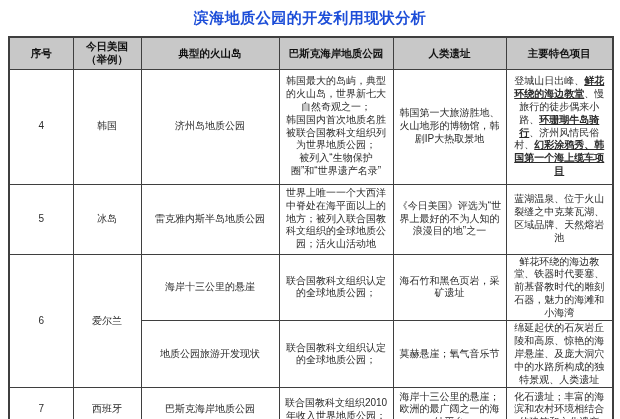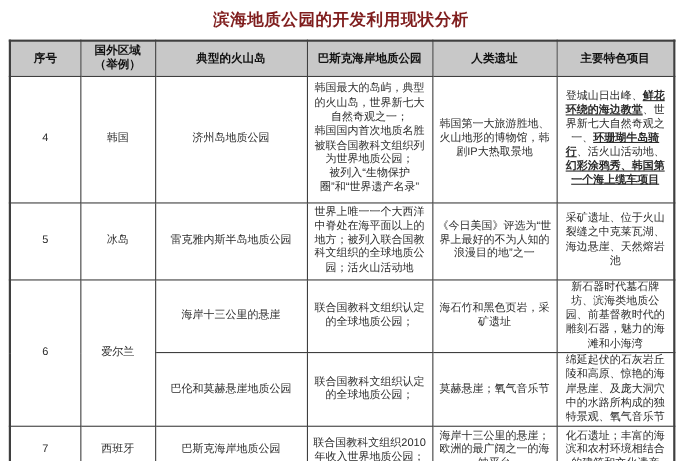--- a/index.html
+++ b/index.html
@@ -15,21 +15,21 @@
     position: relative;
     overflow: hidden;
     background: #ffffff;
   }
   .title {
     margin: 0;
     padding-top: 9px;
     text-align: center;
     font-size: 15px;
     font-weight: bold;
-    color: #7f1d1d;
+    color: #1d4ed8;
     letter-spacing: 0.5px;
   }
   table.tbl {
     border-collapse: collapse;
     table-layout: fixed;
     width: 604px;
     margin: 8px 0 0 8px;
     border: 2px solid #3f3f3f;
   }
   .tbl th, .tbl td {
@@ -70,62 +70,62 @@
       <col style="width:68px">
       <col style="width:138px">
       <col style="width:114px">
       <col style="width:113px">
       <col style="width:107px">
     </colgroup>
 
     <tbody>
         <tr class="hdr">
       <th>序号</th>
-      <th>国外区域
+      <th>今日美国
 （举例）</th>
       <th>典型的火山岛</th>
       <th>巴斯克海岸地质公园</th>
       <th>人类遗址</th>
       <th>主要特色项目</th>
     </tr>
 
     <tr class="r4">
       <td>4</td>
       <td>韩国</td>
       <td>济州岛地质公园</td>
       <td>韩国最大的岛屿，典型的火山岛，世界新七大自然奇观之一；
 韩国国内首次地质名胜被联合国教科文组织列为世界地质公园；
 被列入“生物保护圈”和“世界遗产名录”</td>
       <td>韩国第一大旅游胜地、火山地形的博物馆，韩剧IP大热取景地</td>
-      <td class="seg"><span class="seg">登城山日出峰、</span><span class="seg b">鲜花环绕的海边教堂</span><span class="seg">、世界新七大自然奇观之一、</span><span class="seg b">环珊瑚牛岛骑行</span><span class="seg">、活火山活动地、</span><span class="seg b">幻彩涂鸦秀、韩国第一个海上缆车项目</span></td>
+      <td class="seg"><span class="seg">登城山日出峰、</span><span class="seg b">鲜花环绕的海边教堂</span><span class="seg">、慢旅行的徒步偶来小路、</span><span class="seg b">环珊瑚牛岛骑行</span><span class="seg">、济州风情民俗村、</span><span class="seg b">幻彩涂鸦秀、韩国第一个海上缆车项目</span></td>
     </tr>
 
     <tr class="r5">
       <td>5</td>
       <td>冰岛</td>
       <td>雷克雅内斯半岛地质公园</td>
       <td>世界上唯一一个大西洋中脊处在海平面以上的地方；被列入联合国教科文组织的全球地质公园；活火山活动地</td>
       <td>《今日美国》评选为“世界上最好的不为人知的浪漫目的地”之一</td>
-      <td>采矿遗址、位于火山裂缝之中克莱瓦湖、海边悬崖、天然熔岩池</td>
+      <td>蓝湖温泉、位于火山裂缝之中克莱瓦湖、区域品牌、天然熔岩池</td>
     </tr>
 
     <tr class="r6a">
       <td rowspan="2">6</td>
       <td rowspan="2">爱尔兰</td>
       <td>海岸十三公里的悬崖</td>
       <td>联合国教科文组织认定的全球地质公园；</td>
       <td>海石竹和黑色页岩，采矿遗址</td>
-      <td>新石器时代墓石牌坊、滨海类地质公园、前基督教时代的雕刻石器，魅力的海滩和小海湾</td>
+      <td>鲜花环绕的海边教堂、铁器时代要塞、前基督教时代的雕刻石器，魅力的海滩和小海湾</td>
     </tr>
 
     <tr class="r6b">
-      <td>巴伦和莫赫悬崖地质公园</td>
+      <td>地质公园旅游开发现状</td>
       <td>联合国教科文组织认定的全球地质公园；</td>
       <td>莫赫悬崖；氧气音乐节</td>
-      <td>绵延起伏的石灰岩丘陵和高原、惊艳的海岸悬崖、及庞大洞穴中的水路所构成的独特景观、氧气音乐节</td>
+      <td>绵延起伏的石灰岩丘陵和高原、惊艳的海岸悬崖、及庞大洞穴中的水路所构成的独特景观、人类遗址</td>
     </tr>
 
     <tr class="r7">
       <td>7</td>
       <td>西班牙</td>
       <td>巴斯克海岸地质公园</td>
       <td>联合国教科文组织2010年收入世界地质公园；</td>
       <td>海岸十三公里的悬崖；欧洲的最广阔之一的海蚀平台</td>
       <td>化石遗址；丰富的海滨和农村环境相结合的建筑和文化遗产</td>
     </tr>

